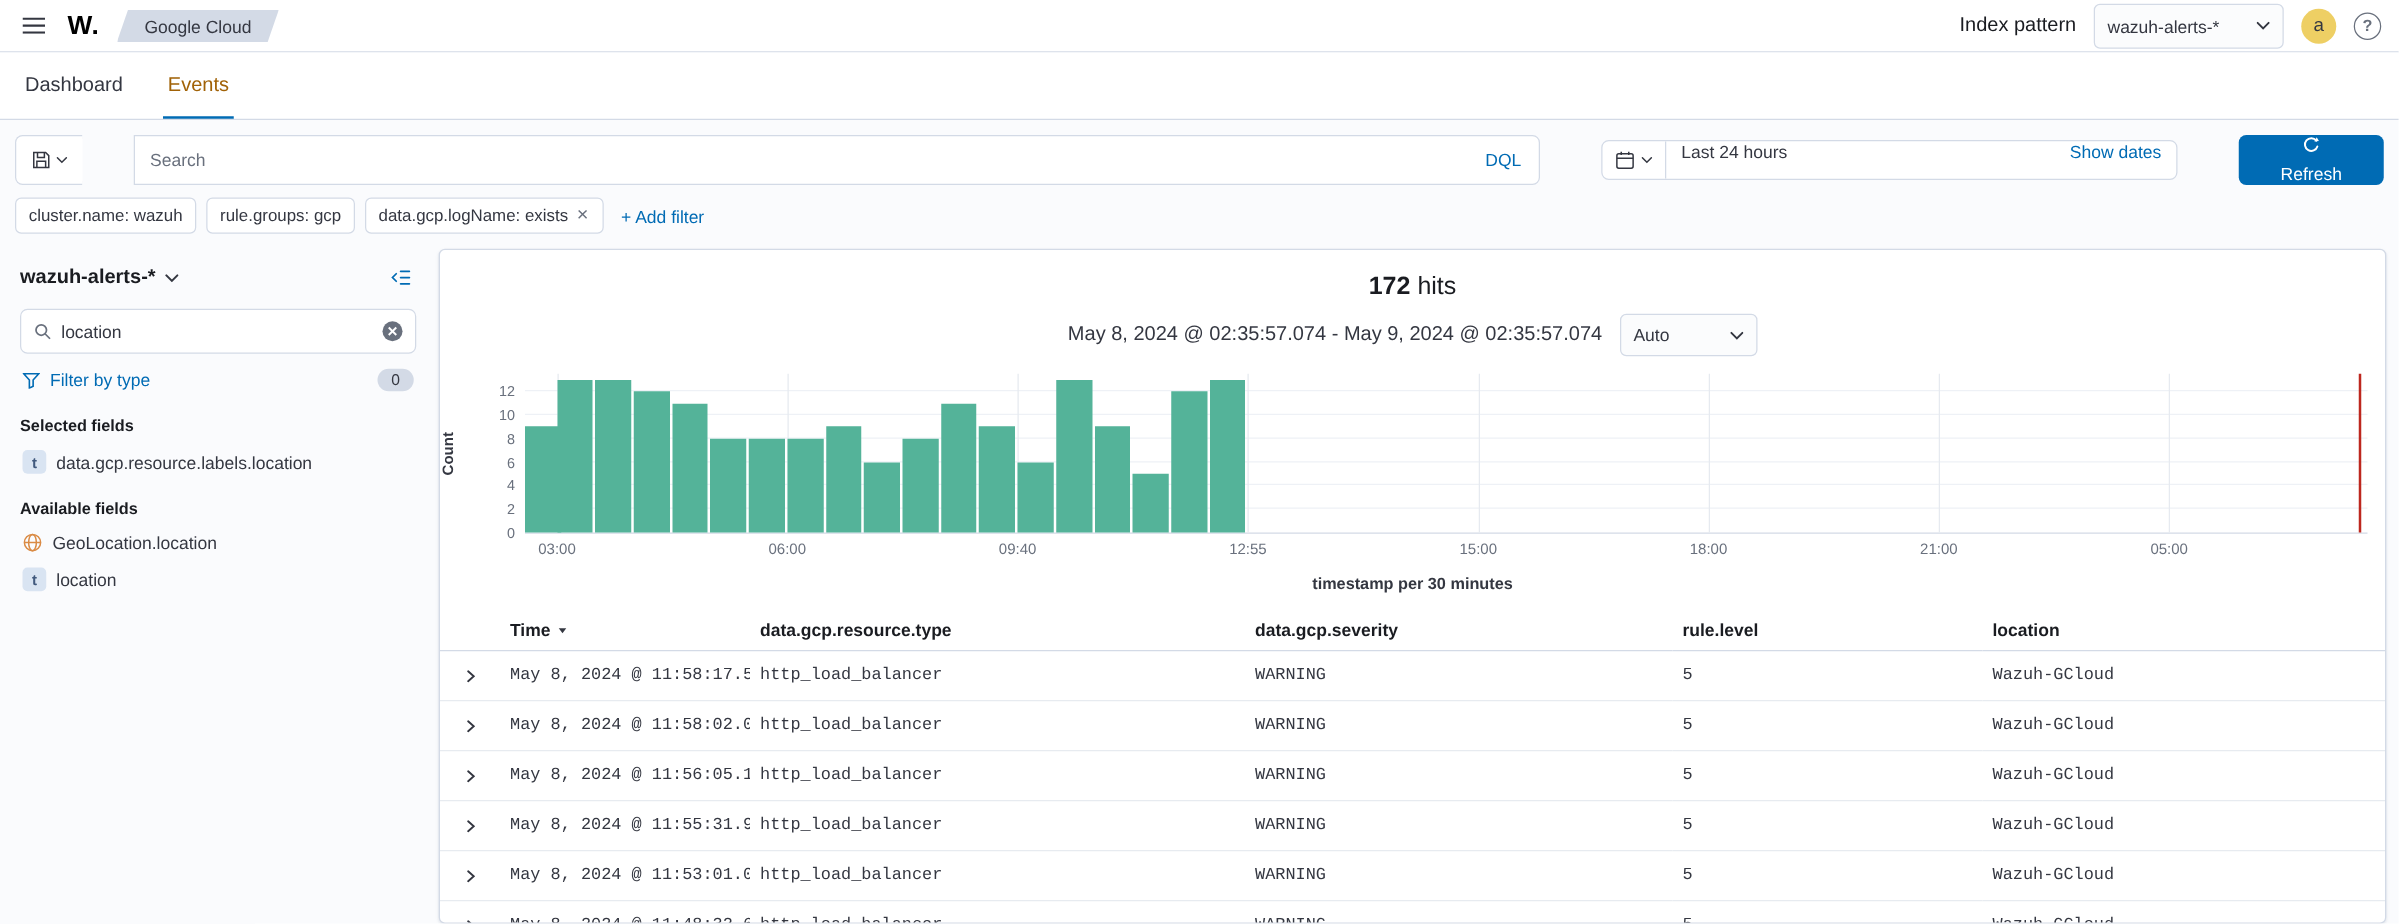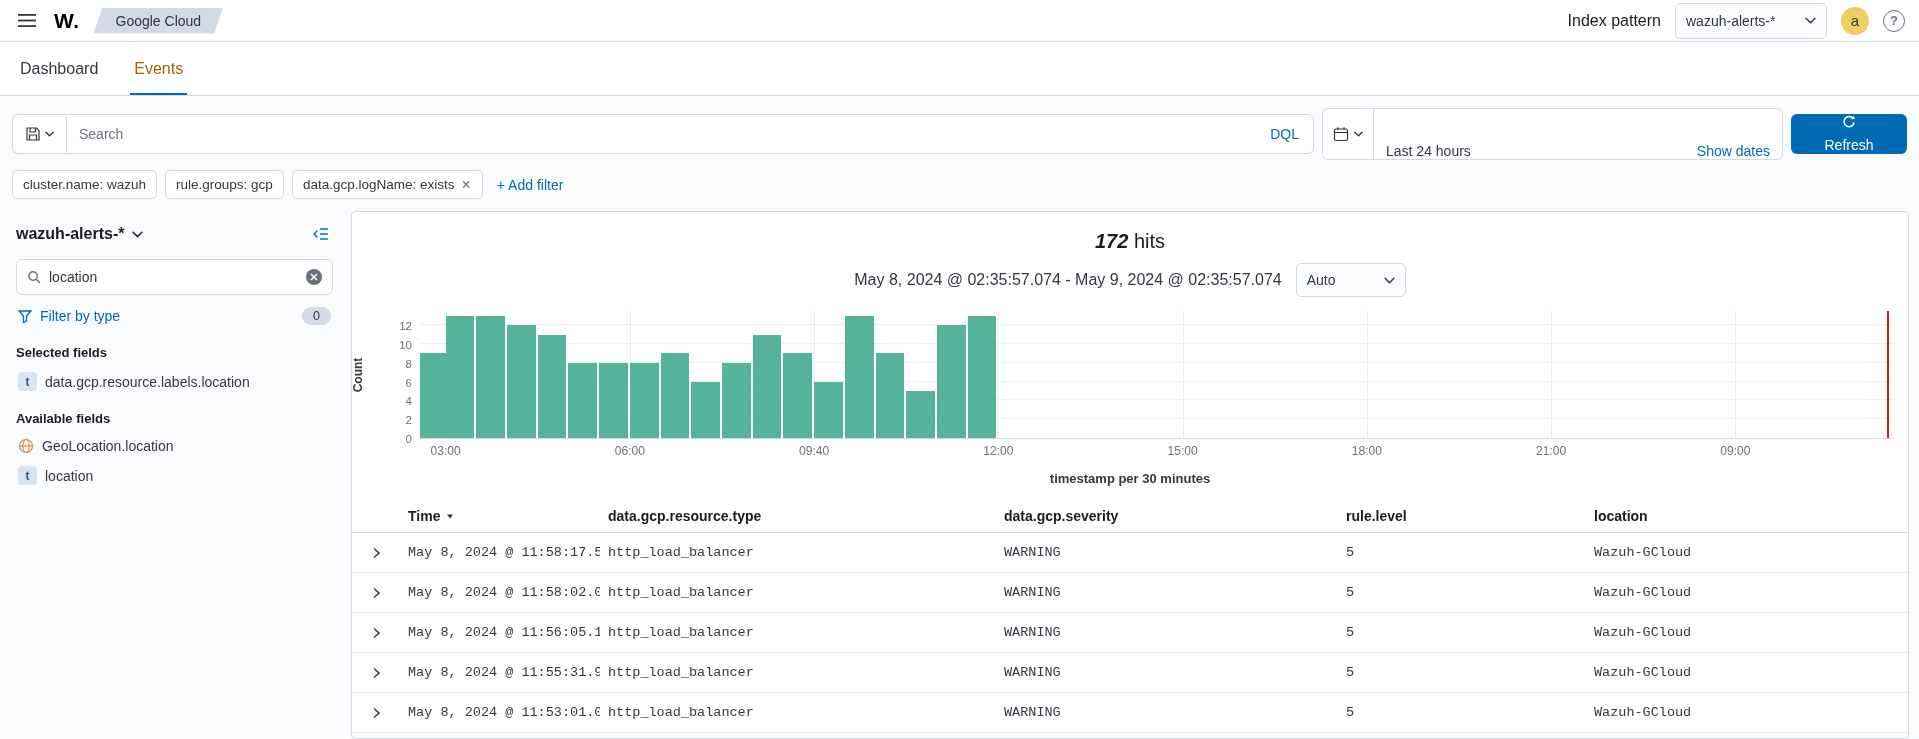--- a/index.html
+++ b/index.html
@@ -49,38 +49,38 @@
     display: flex; align-items: center; padding: 0 4px; margin-right: 28px;
     font-size: 16px; color: #343741; cursor: pointer;
   }
   .tab.active { color: #a16207; box-shadow: inset 0 -2px 0 #006BB4; font-weight: 400; }
   .explore { display: flex; align-items: center; gap: 7px; color: #006BB4; font-size: 16px; cursor: pointer; }
 
   
   .lower { flex: 1; background: #fafbfd; display: flex; flex-direction: column; overflow: hidden; }
 
   
-  .querybar { display: flex; align-items: center; padding: 12px 12px 4px 12px; }
+  .querybar { display: flex; align-items: center; padding: 12px 12px 4px 12px; gap: 41px; }
   .savebtn {
     height: 40px; width: 54px; background: #fff; border: 1px solid #d3dae6; border-right: 0;
     border-radius: 6px 0 0 6px; display: flex; align-items: center; justify-content: center; gap: 4px; cursor: pointer;
   }
   .searchwrap {
     flex: 1; height: 40px; background: #fff; border: 1px solid #d3dae6; border-radius: 0 6px 6px 0;
     display: flex; align-items: center; padding: 0 4px 0 12px;
   }
   .searchwrap input {
     flex: 1; border: none; outline: none; font-size: 14px; color: #343741;
     font-family: "Liberation Sans", sans-serif; background: transparent;
   }
   .searchwrap input::placeholder { color: #69707d; }
   .dql-btn { color: #006BB4; font-size: 14px; background: none; border: none; padding: 8px 10px; cursor: pointer; }
   .datectl {
-    width: 461px; height: 52px; margin-left: 8px; background: #fff; border: 1px solid #d3dae6;
-    border-radius: 6px; display: flex; align-items: flex-end; overflow: hidden;
+    width: 461px; height: 32px; margin-left: 8px; background: #fff; border: 1px solid #d3dae6;
+    border-radius: 6px; display: flex; align-items: flex-start; overflow: hidden;
   }
   .date-iconsec { display: flex; align-items: center; gap: 5px; padding: 0 10px; height: 100%; border-right: 1px solid #d3dae6; cursor: pointer; }
   .date-value { flex: 1; padding: 0 12px; font-size: 14px; color: #343741; cursor: pointer; }
   .showdates { color: #006BB4; font-size: 14px; padding: 0 12px; background: none; border: none; cursor: pointer; white-space: nowrap; }
   .refreshbtn {
     margin-left: 8px; height: 40px; min-width: 116px; background: #006BB4; color: #fff;
     border: none; border-radius: 6px; font-size: 14px; font-weight: 500;
     display: flex; align-items: center; justify-content: center; gap: 8px; cursor: pointer;
     font-family: "Liberation Sans", sans-serif;
     flex-direction: column;
@@ -121,21 +121,21 @@
     font-size: 12px; font-weight: 700; display: flex; align-items: center; justify-content: center; flex-shrink: 0;
   }
   .field-name { font-size: 14px; color: #343741; }
 
   
   .panel {
     flex: 1; margin: 2px 10px 0 2px; background: #fff; border: 1px solid #d3dae6;
     border-radius: 5px; box-shadow: 0 1px 2px rgba(152,162,179,.2); padding-top: 18px; overflow: hidden;
   }
   .hits { text-align: center; font-size: 20px; color: #1a1c21; }
-  .hits .num { font-weight: 700; font-style: italic; }
+  .hits .num { font-weight: 700; }
   .range-row { display: flex; align-items: center; justify-content: center; gap: 14px; margin-top: 10px; }
   .range-title { font-size: 16px; color: #343741; }
   .select.interval { width: 110px; height: 34px; }
 
   
   .chartwrap { position: relative; margin: 14px 14px 0 10px; }
   .ylab {
     position: absolute; left: -4px; top: 50%; transform: translate(-50%,-50%) rotate(-90deg);
     transform-origin: center; font-size: 12px; font-weight: 700; color: #343741; white-space: nowrap;
   }
@@ -348,29 +348,29 @@
               <div class="ytick" style="bottom: calc(74.0741% - 7px);">10</div>
               <div class="hgrid" style="bottom: 88.8889%;"></div>
               <div class="ytick" style="bottom: calc(88.8889% - 7px);">12</div>
               <div class="vgrid" style="left: 1.73611%;"></div>
               <div class="xtick" style="left: 1.73611%;">03:00</div>
               <div class="vgrid" style="left: 14.2361%;"></div>
               <div class="xtick" style="left: 14.2361%;">06:00</div>
               <div class="vgrid" style="left: 26.7361%;"></div>
               <div class="xtick" style="left: 26.7361%;">09:40</div>
               <div class="vgrid" style="left: 39.2361%;"></div>
-              <div class="xtick" style="left: 39.2361%;">12:00</div>
+              <div class="xtick" style="left: 39.2361%;">12:55</div>
               <div class="vgrid" style="left: 51.7361%;"></div>
               <div class="xtick" style="left: 51.7361%;">15:00</div>
               <div class="vgrid" style="left: 64.2361%;"></div>
               <div class="xtick" style="left: 64.2361%;">18:00</div>
               <div class="vgrid" style="left: 76.7361%;"></div>
               <div class="xtick" style="left: 76.7361%;">21:00</div>
               <div class="vgrid" style="left: 89.2361%;"></div>
-              <div class="xtick" style="left: 89.2361%;">09:00</div>
+              <div class="xtick" style="left: 89.2361%;">05:00</div>
               <div class="bar" title="02:30 — 9" style="left: 0%; width: calc(2.08333% - 2px); height: 66.6667%; background: rgb(84, 179, 153);"></div>
               <div class="bar" title="03:00 — 13" style="left: 1.73611%; width: calc(2.08333% - 2px); height: 96.2963%; background: rgb(84, 179, 153);"></div>
               <div class="bar" title="03:30 — 13" style="left: 3.81944%; width: calc(2.08333% - 2px); height: 96.2963%; background: rgb(84, 179, 153);"></div>
               <div class="bar" title="04:00 — 12" style="left: 5.90278%; width: calc(2.08333% - 2px); height: 88.8889%; background: rgb(84, 179, 153);"></div>
               <div class="bar" title="04:30 — 11" style="left: 7.98611%; width: calc(2.08333% - 2px); height: 81.4815%; background: rgb(84, 179, 153);"></div>
               <div class="bar" title="05:00 — 8" style="left: 10.0694%; width: calc(2.08333% - 2px); height: 59.2593%; background: rgb(84, 179, 153);"></div>
               <div class="bar" title="05:30 — 8" style="left: 12.1528%; width: calc(2.08333% - 2px); height: 59.2593%; background: rgb(84, 179, 153);"></div>
               <div class="bar" title="06:00 — 8" style="left: 14.2361%; width: calc(2.08333% - 2px); height: 59.2593%; background: rgb(84, 179, 153);"></div>
               <div class="bar" title="06:30 — 9" style="left: 16.3194%; width: calc(2.08333% - 2px); height: 66.6667%; background: rgb(84, 179, 153);"></div>
               <div class="bar" title="07:00 — 6" style="left: 18.4028%; width: calc(2.08333% - 2px); height: 44.4444%; background: rgb(84, 179, 153);"></div>

